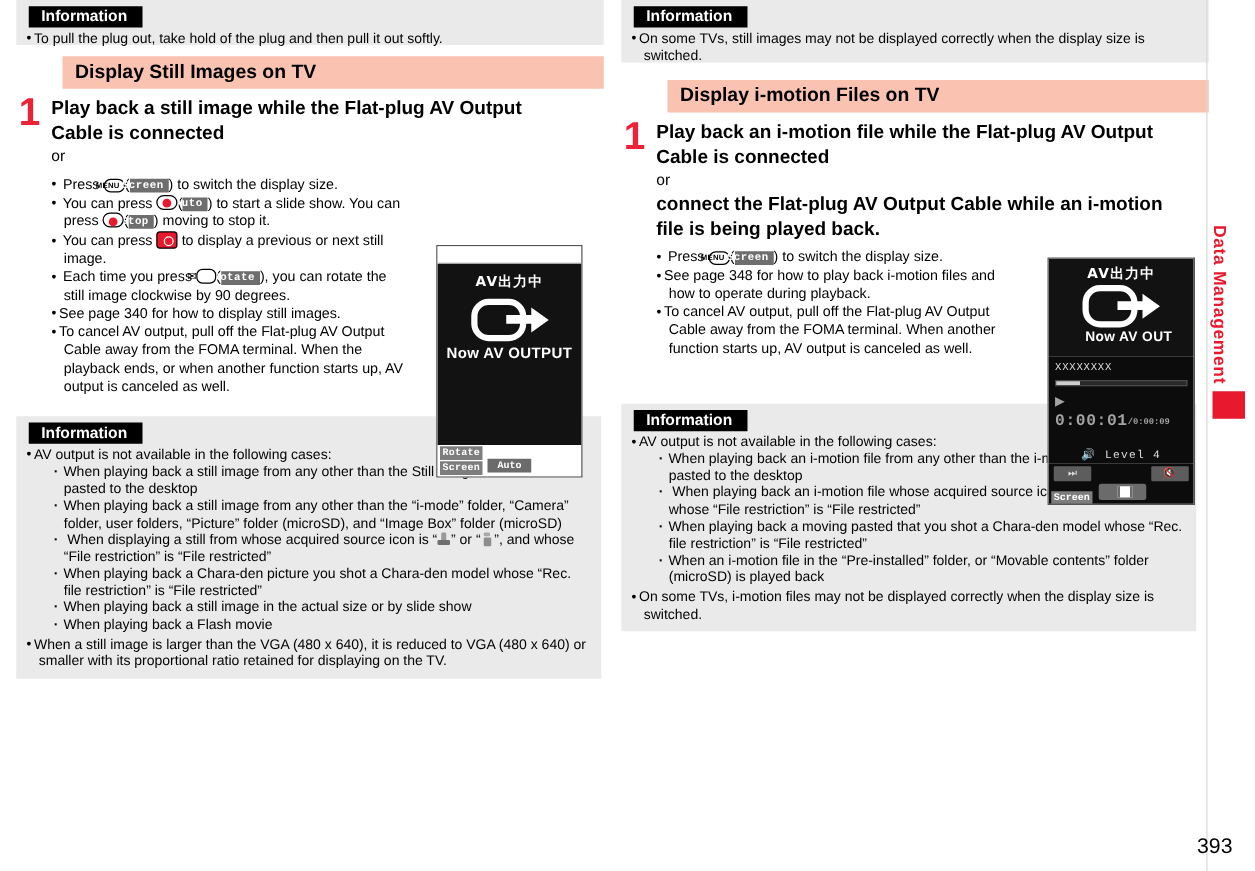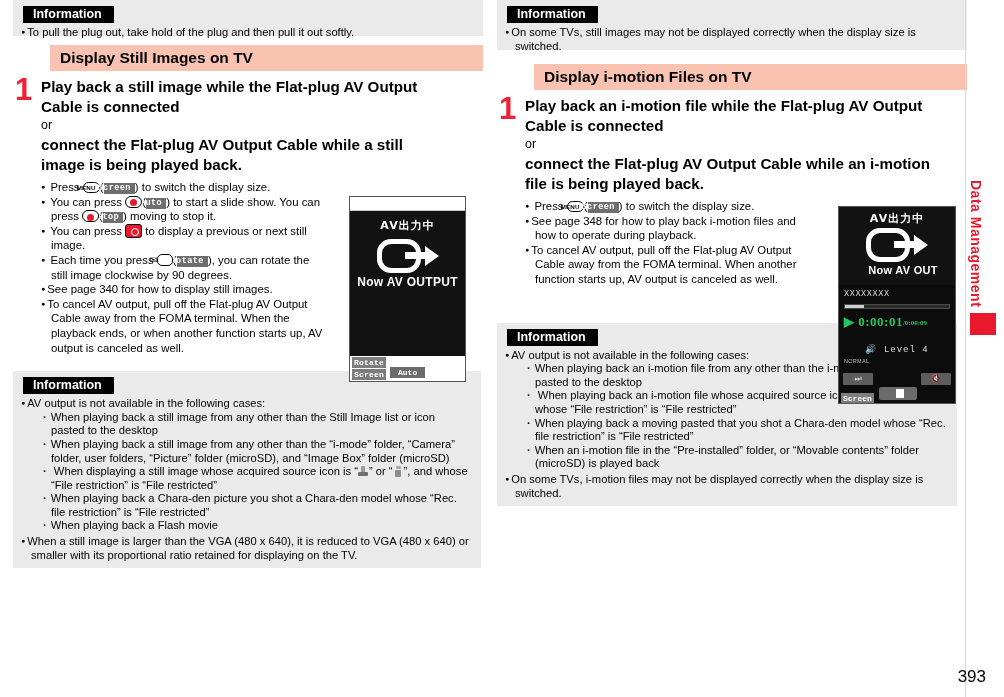--- a/index.html
+++ b/index.html
@@ -342,23 +342,23 @@
     position: absolute; left: 0; top: 0;
     height: 100%;
     width: 18%;
     background: #cfcfcf;
     display: block;
   }
   .ph2-time {
     margin-top: 5px;
     font-size: 13px;
     font-weight: bold;
-    font-family: Liberation Serif, serif;
+    font-family: Liberation Mono, monospace;
     letter-spacing: .5px;
-    color: #22c55e;
+    color: #a3a3a3;
   }
   .ph2-time .tot {
     font-size: 7px;
     letter-spacing: 0;
     vertical-align: 1px;
   }
   .ph2-vol {
     margin-top: 14px;
     text-align: center;
     font-size: 9px;
@@ -473,21 +473,20 @@
         <div class="info-li bdot">To pull the plug out, take hold of the plug and then pull it out softly.</div>
       </div>
     </div>
 
     <div class="section-band" style="margin-top:9px;">Display Still Images on TV</div>
 
     <div class="step">
       <div class="step-num">1</div>
       <div class="step-head" style="width:410px;">Play back a still image while the Flat-plug AV Output Cable is connected</div>
       <div class="step-head step-or">or</div>
-      <div class="step-head" style="width:400px;">connect the Flat-plug AV Output Cable while a still image is being played back.</div>
     </div>
 
     <div class="step-bullets" style="width:310px;">
 
       <div class="sb bdot">
         <span>Press </span><span class="key">MENU</span><span>(</span><span class="softlbl">Screen</span><span>) to switch the display size.</span>
       </div>
 
       <div class="sb bdot">
         <span>You can press </span><span class="key-red"></span><span>(</span><span class="softlbl">Auto</span><span>) to start a slide show. You can press </span><span class="key-red"></span>(<span class="softlbl">Stop</span><span>) moving to stop it.</span>
@@ -506,23 +505,24 @@
       <div class="sb bdot">To cancel AV output, pull off the Flat-plug AV Output Cable away from the FOMA terminal. When the playback ends, or when another function starts up, AV output is canceled as well.</div>
     </div>
 
     <div class="infobox" style="margin-top:16px; width:468px;">
       <div class="info-title">Information</div>
       <div class="info-body">
         <div class="info-li bdot">AV output is not available in the following cases:</div>
         <div class="info-li sub mdot">When playing back a still image from any other than the Still Image list or icon pasted to the desktop</div>
         <div class="info-li sub mdot">When playing back a still image from any other than the “i-mode” folder, “Camera” folder, user folders, “Picture” folder (microSD), and “Image Box” folder (microSD)</div>
         <div class="info-li sub mdot">
-          <span>When displaying a still image whose acquired source icon is “</span><span class="srcicon a"></span><span>” or “</span><span class="srcicon b"></span><span>”, and whose “File restriction” is “File restricted”</span>
+          <span>When displaying a still from whose acquired source icon is “</span><span class="srcicon a"></span><span>” or “</span><span class="srcicon b"></span><span>”, and whose “File restriction” is “File restricted”</span>
         </div>
         <div class="info-li sub mdot">When playing back a Chara-den picture you shot a Chara-den model whose “Rec. file restriction” is “File restricted”</div>
+        <div class="info-li sub mdot">When playing back a still image in the actual size or by slide show</div>
         <div class="info-li sub mdot">When playing back a Flash movie</div>
         <div class="info-li bdot" style="margin-top:1px;">When a still image is larger than the VGA (480 x 640), it is reduced to VGA (480 x 640) or smaller with its proportional ratio retained for displaying on the TV.</div>
       </div>
     </div>
   </div>
 
   <div class="phone phone-1">
     <div class="ph-top-strip"></div>
     <div class="ph-av" style="height:145px;">
       <div class="ph-jp">AV出力中</div>

